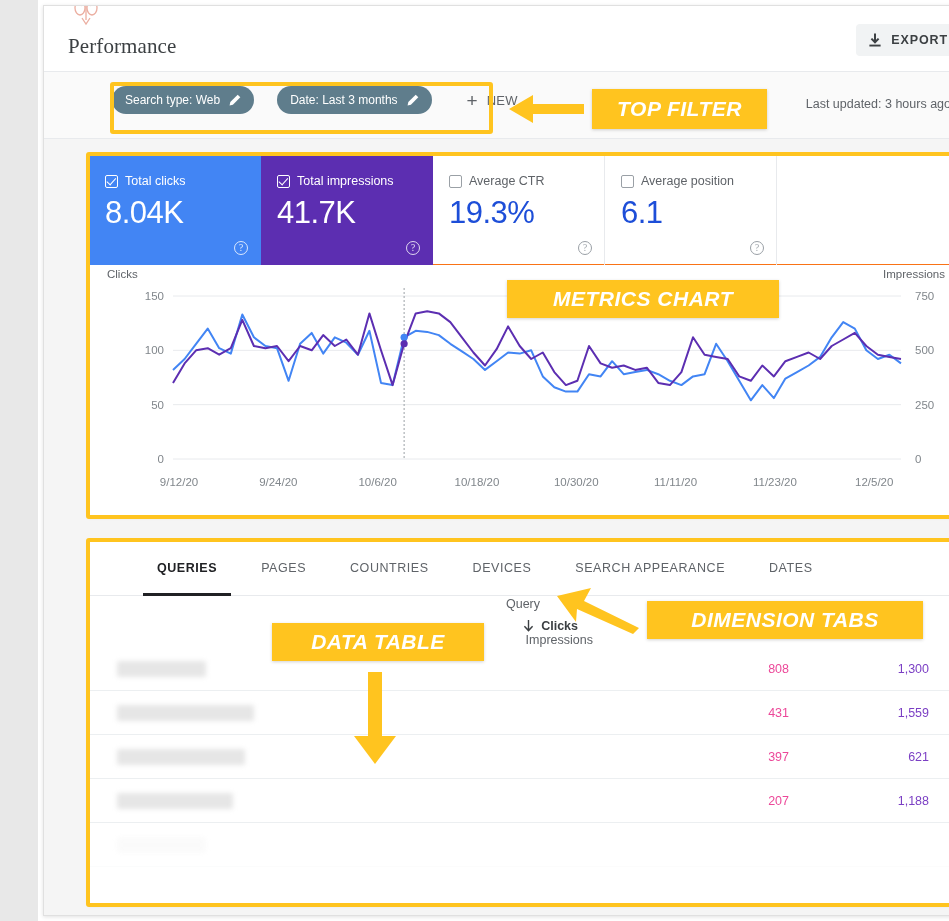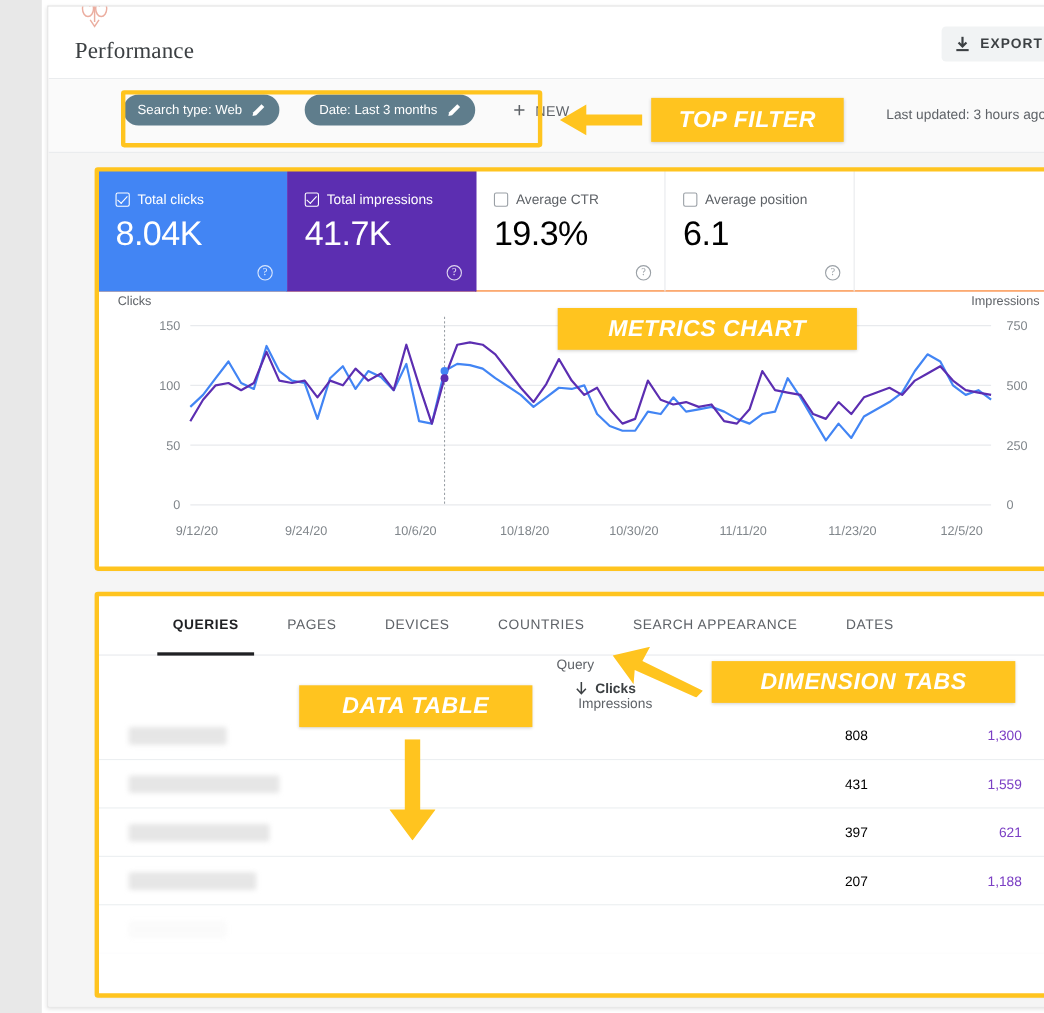--- a/index.html
+++ b/index.html
@@ -143,21 +143,21 @@
     position: absolute; left: 3.2px; top: 0.6px;
     width: 4px; height: 7.5px;
     border: solid #ffffff;
     border-width: 0 1.7px 1.7px 0;
     transform: rotate(42deg);
   }
   .metric-card .mlabel { font-size: 12.5px; color: #5f6368; }
   .sel-blue .mlabel, .sel-purple .mlabel { color: #ffffff; }
   .metric-card .mvalue {
     margin-top: 7px;
-    font-size: 31px; color: #000000; font-weight: 300;
+    font-size: 31px; color: #1d4ed8; font-weight: 300;
     letter-spacing: -0.5px;
   }
   .sel-blue .mvalue, .sel-purple .mvalue { color: #ffffff; }
   .help-dot {
     position: absolute; right: 12px; bottom: 10px;
     width: 14px; height: 14px;
     border-radius: 50%;
     border: 1.2px solid #9aa0a6;
     color: #9aa0a6;
     font-size: 9.5px; line-height: 12px; text-align: center;
@@ -206,21 +206,21 @@
     display: flex; align-items: center;
     height: 44px;
     border-bottom: 1px solid #eceff1;
     padding: 0 24px 0 28px;
   }
   .trow.header { height: 50px; border-bottom: none; flex-direction: column; }
   .trow.faded { opacity: 0.18; }
   .c-query { flex: 1; font-size: 12.5px; color: #3c4043; }
   .c-clicks {
     width: 110px; text-align: right;
-    font-size: 12.5px; color: #000000;
+    font-size: 12.5px; color: #ec4899;
   }
   .c-impr {
     width: 140px; text-align: right;
     font-size: 12.5px; color: #7b3fc4;
   }
   .trow.header .c-query { color: #5f6368; }
   .trow.header .c-clicks {
     color: #3c4043; font-weight: bold;
     display: flex; align-items: center; justify-content: flex-end; gap: 7px;
   }
@@ -388,22 +388,22 @@
             <circle cx="315.1111111111111" cy="71.29333333333332" r="3.6" fill="#4285f4"></circle>
             <circle cx="315.1111111111111" cy="77.81333333333333" r="3.6" fill="#5c2eb1"></circle>
           </svg>
     </div>
   </div>
 
   <div class="panel" id="table-panel">
     <div class="tabs-row" id="tabs-row">
           <div class="tab active">QUERIES</div>
           <div class="tab">PAGES</div>
+          <div class="tab">COUNTRIES</div>
           <div class="tab">DEVICES</div>
-          <div class="tab">COUNTRIES</div>
           <div class="tab">SEARCH APPEARANCE</div>
           <div class="tab">DATES</div>
         </div>
     <div class="tbl" id="tbl">
           <div class="trow header">
             <div class="c-query">Query</div>
             <div class="c-clicks">
               <svg width="11" height="12" viewBox="0 0 11 12">
                 <path d="M5.5 0 L5.5 10 M1.4 6.2 L5.5 10.6 L9.6 6.2" stroke="#3c4043" stroke-width="1.4" fill="none"></path>
               </svg>

